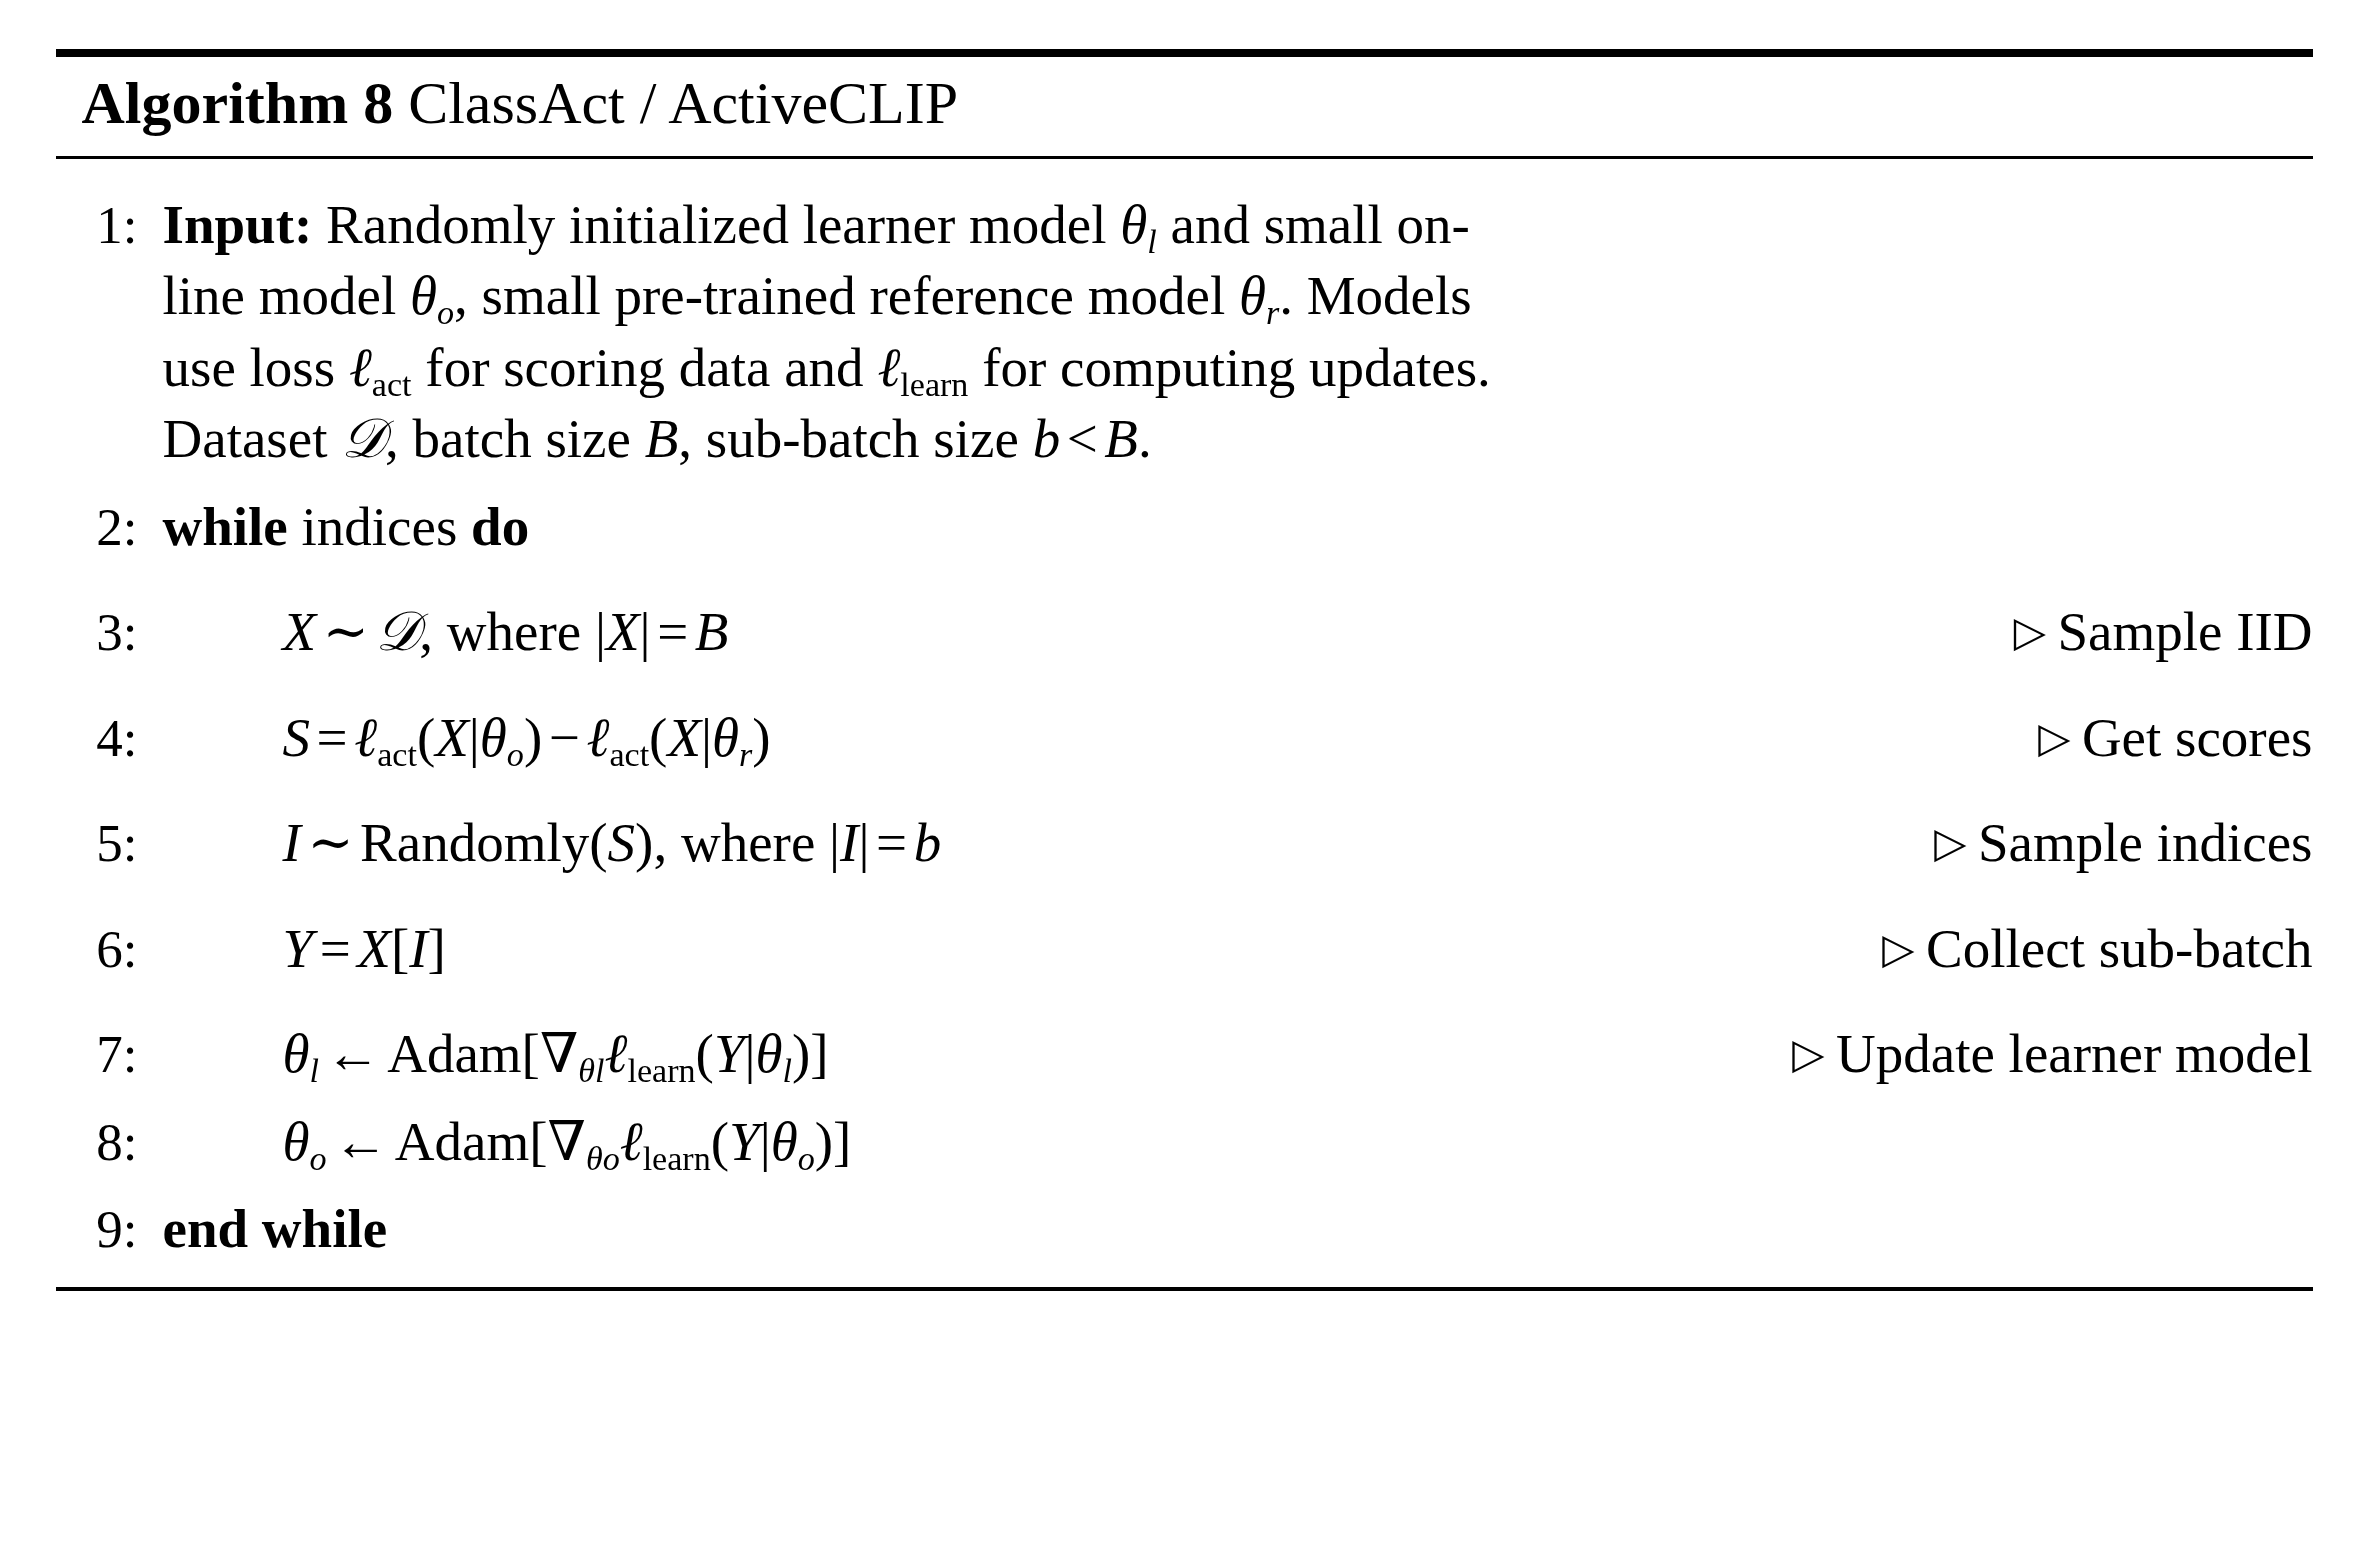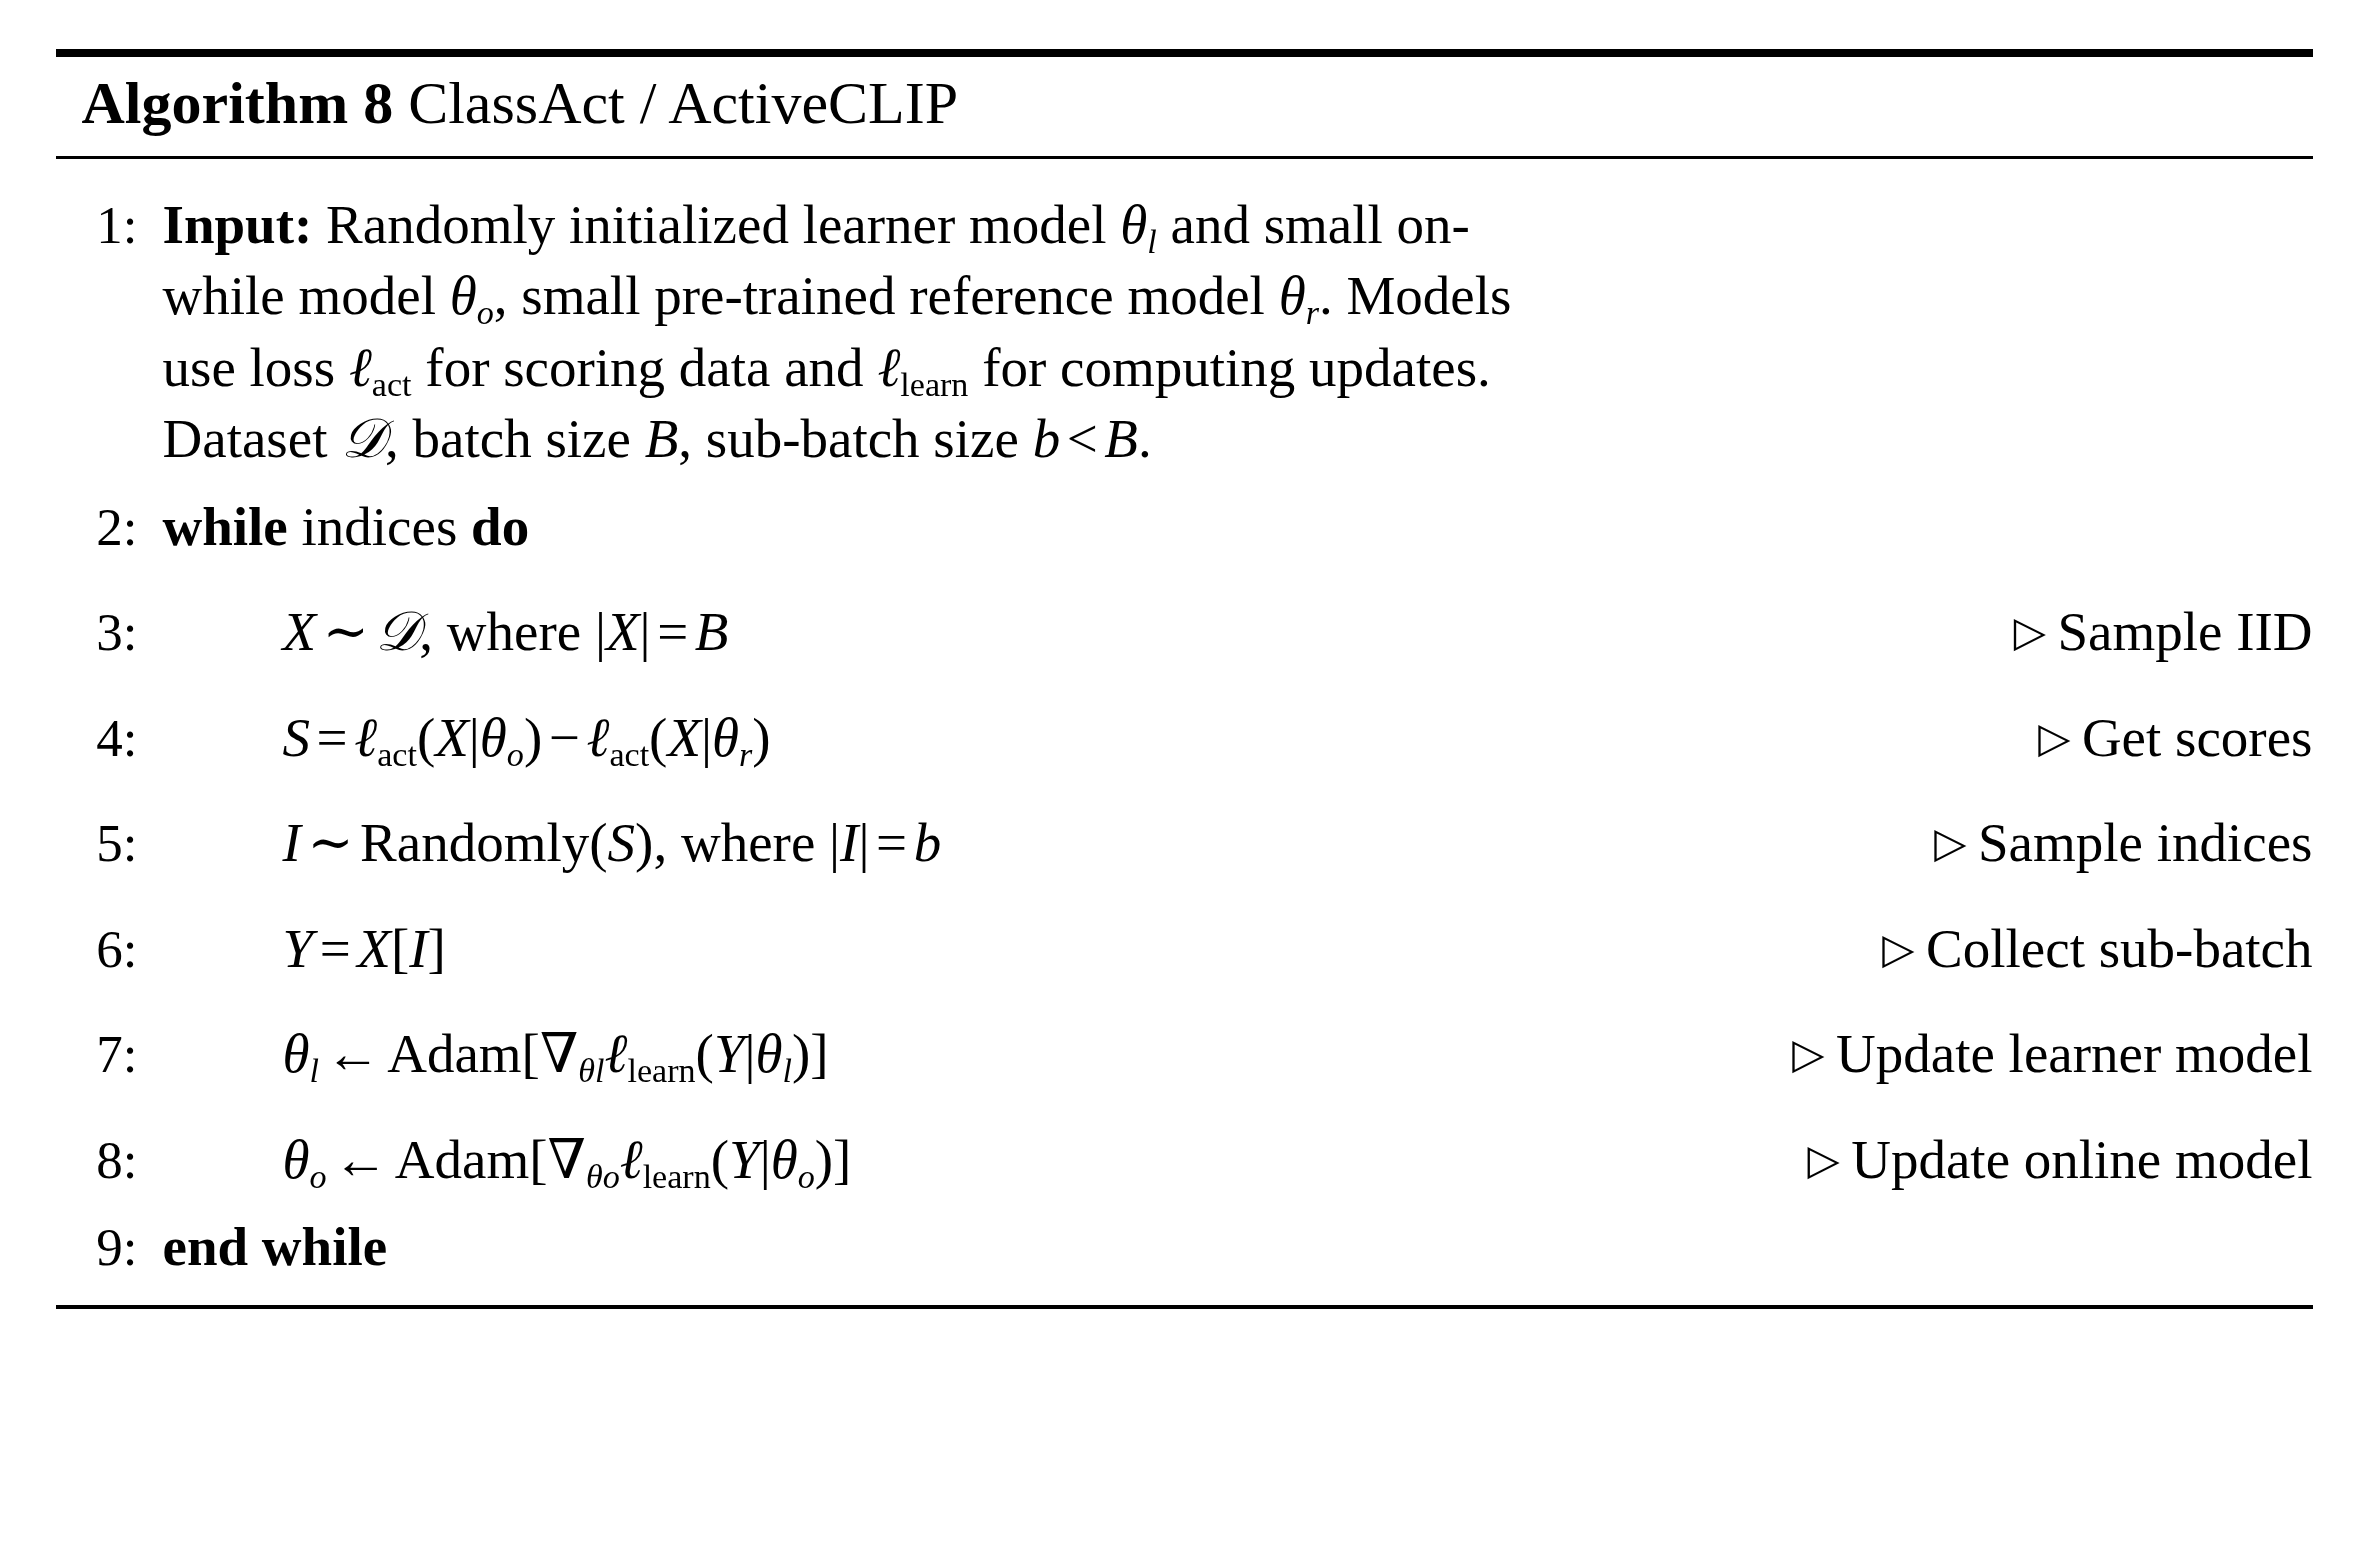--- a/index.html
+++ b/index.html
@@ -143,21 +143,21 @@
   <div class="rule-mid"></div>
 
   <div class="body-lines">
 
     <div class="alg-line">
       <span class="ln">1:</span>
       <span class="content">
         <span class="para stmt"><span class="kw">Input:</span>
           <span>Randomly initialized learner model</span>
           <span class="nb"><span class="math">θ</span><sub>l</sub></span>
-          <span>and small on-</span><span class="cont"><span>while model</span>
+          <span>and small on-</span><span class="cont"><span>line model</span>
           <span class="nb"><span class="math">θ</span><sub>o</sub></span><span>, small pre-trained reference model</span>
           <span class="nb"><span class="math">θ</span><sub>r</sub></span><span>. Models</span></span><span class="cont"><span>use loss</span>
           <span class="nb"><span class="scr-l">ℓ</span><sub class="rm">act</sub></span>
           <span>for scoring data and</span>
           <span class="nb"><span class="scr-l">ℓ</span><sub class="rm">learn</sub></span>
           <span>for computing updates.</span></span><span class="cont"><span>Dataset</span>
           <span class="cal">𝒟</span><span>, batch size</span>
           <span class="math">B</span><span>, sub-batch size</span>
           <span class="nb"><span class="math">b</span><span class="op">&lt;</span><span class="math">B</span></span><span>.</span></span>
         </span>
@@ -208,21 +208,20 @@
       <span class="content">
         <span class="stmt"><span class="nb"><span class="math">θ</span><sub>l</sub></span><span class="op">←</span><span class="up">Adam</span><span>[</span><span class="nb"><span>∇</span><sub><span class="math">θ</span><span>l</span></sub></span><span class="nb"><span class="scr-l">ℓ</span><sub class="rm">learn</sub><span>(</span><span class="math">Y</span><span>|</span><span class="math">θ</span><sub>l</sub><span>)</span></span><span>]</span></span>
         <span class="cmt"><span class="tri">▷</span><span>Update learner model</span></span>
       </span>
     </div>
 
     <div class="alg-line indent-1">
       <span class="ln">8:</span>
       <span class="content">
         <span class="stmt"><span class="nb"><span class="math">θ</span><sub>o</sub></span><span class="op">←</span><span class="up">Adam</span><span>[</span><span class="nb"><span>∇</span><sub><span class="math">θ</span><span>o</span></sub></span><span class="nb"><span class="scr-l">ℓ</span><sub class="rm">learn</sub><span>(</span><span class="math">Y</span><span>|</span><span class="math">θ</span><sub>o</sub><span>)</span></span><span>]</span></span>
-        <span class="cmt"><span class="tri">▷</span><span>Update online model</span></span>
       </span>
     </div>
 
     <div class="alg-line">
       <span class="ln">9:</span>
       <span class="content">
         <span class="stmt"><span class="kw">end</span> <span class="kw">while</span></span>
       </span>
     </div>
 

